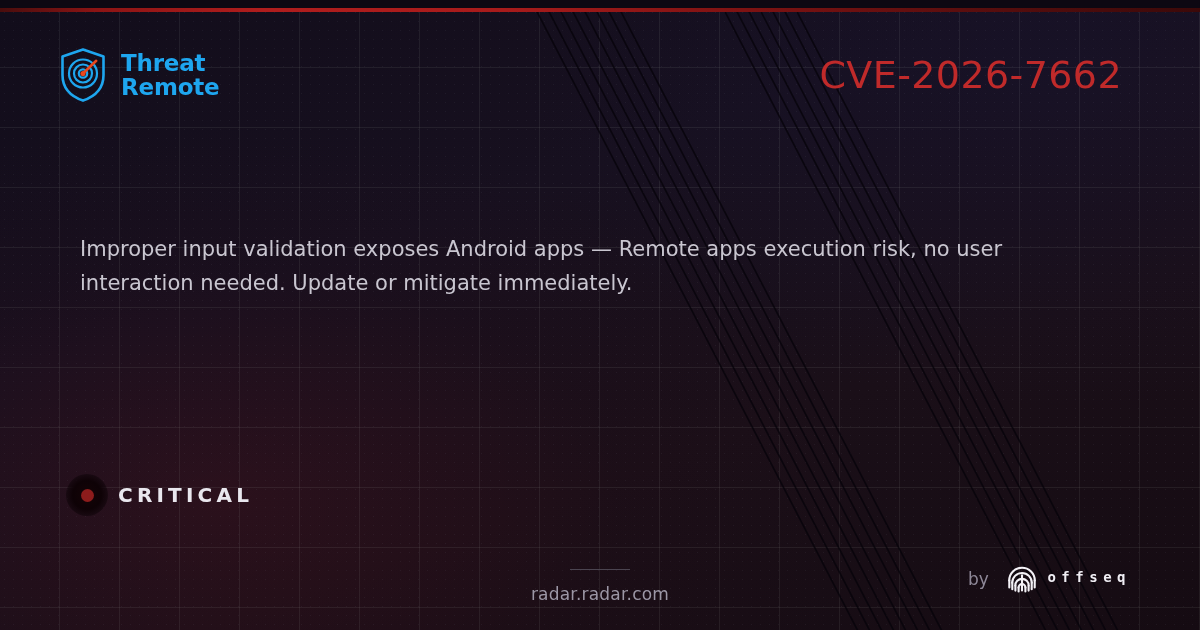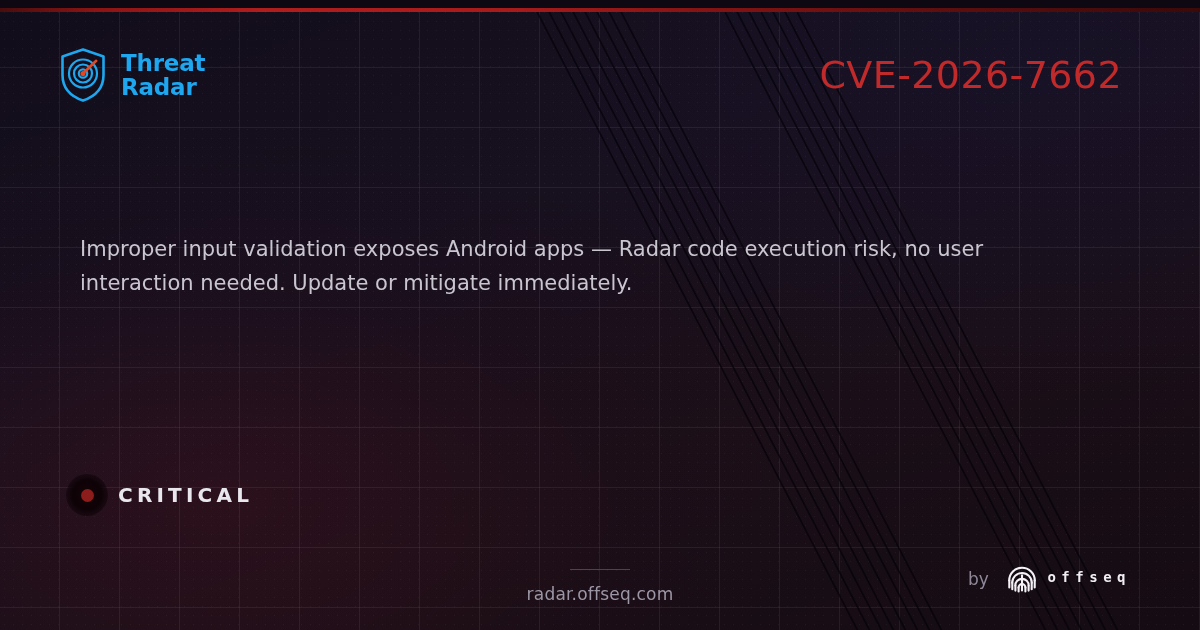--- a/index.html
+++ b/index.html
@@ -266,41 +266,41 @@
       <svg class="brand-mark" viewBox="0 0 50 56" aria-hidden="true">
         <path d="M25 2.6 L45.5 9.6 L45.5 28 C45.5 41.6 36.6 49.6 25 53.6 C13.4 49.6 4.5 41.6 4.5 28 L4.5 9.6 Z" fill="none" stroke="#1ea6ef" stroke-width="2.6" stroke-linejoin="round"></path>
         <circle cx="25" cy="26.5" r="14" fill="none" stroke="#1ea6ef" stroke-width="2.2"></circle>
         <circle cx="25" cy="26.5" r="9" fill="none" stroke="#1ea6ef" stroke-width="2.2"></circle>
         <circle cx="25" cy="26.5" r="4.2" fill="none" stroke="#1ea6ef" stroke-width="2.2"></circle>
         <line x1="25" y1="26.5" x2="38.2" y2="13.8" stroke="#e8471e" stroke-width="2.6" stroke-linecap="round"></line>
         <circle cx="25" cy="26.5" r="2.6" fill="#e8471e"></circle>
       </svg>
       <div class="brand-words">
         <span>Threat</span>
-        <span>Radar</span>
+        <span>Remote</span>
       </div>
     </div>
 
     <div class="cve-id">CVE-2026-7662</div>
   </div>
 
   <div class="body-block">
-    <p class="subtitle">Improper input validation exposes Android apps — Radar code execution risk, no user interaction needed. Update or mitigate immediately.</p>
+    <p class="subtitle">Improper input validation exposes Android apps — Remote apps execution risk, no user interaction needed. Update or mitigate immediately.</p>
   </div>
 
   <div class="severity">
     <span class="severity-glow">
       <span class="severity-dot"></span>
     </span>
     <span class="severity-label">CRITICAL</span>
   </div>
 
   <div class="footer-center">
     <div class="footer-divider"></div>
-    <div class="footer-url">radar.offseq.com</div>
+    <div class="footer-url">radar.radar.com</div>
   </div>
 
   <div class="attribution">
     <span class="attr-by">by</span>
     <div class="offseq-lockup">
       <svg class="offseq-mark" viewBox="0 0 34 34" aria-hidden="true">
         <g fill="none" stroke="#f4f2f7" stroke-linecap="round">
           <path d="M4.2 20.5 A12.8 12.8 0 0 1 29.8 20.5" stroke-width="2.1"></path>
           <path d="M7.2 22.8 A9.8 9.8 0 0 1 26.8 22.8" stroke-width="2.1"></path>
           <path d="M10.3 25.6 A6.7 6.7 0 0 1 23.7 25.6" stroke-width="2.1"></path>

